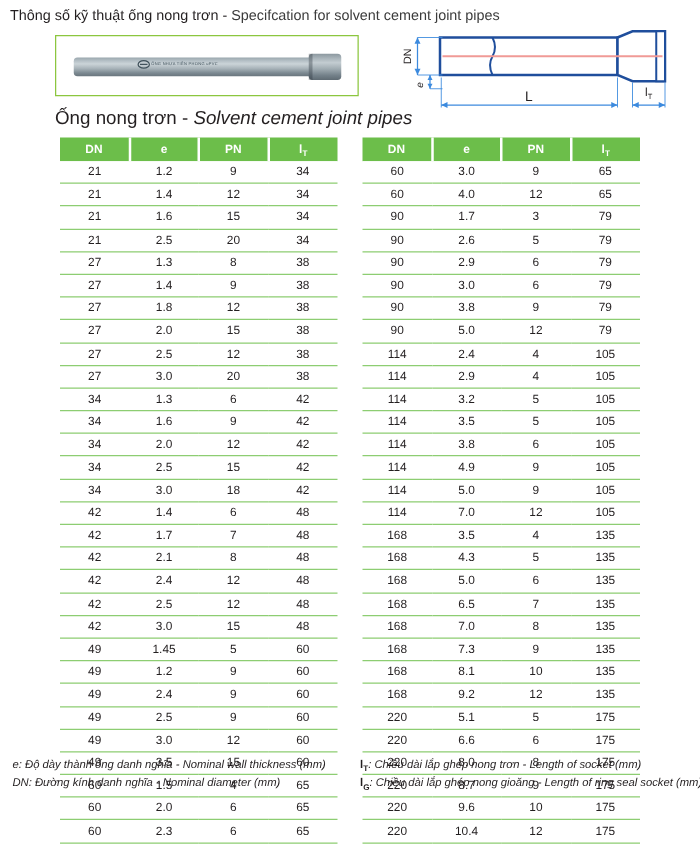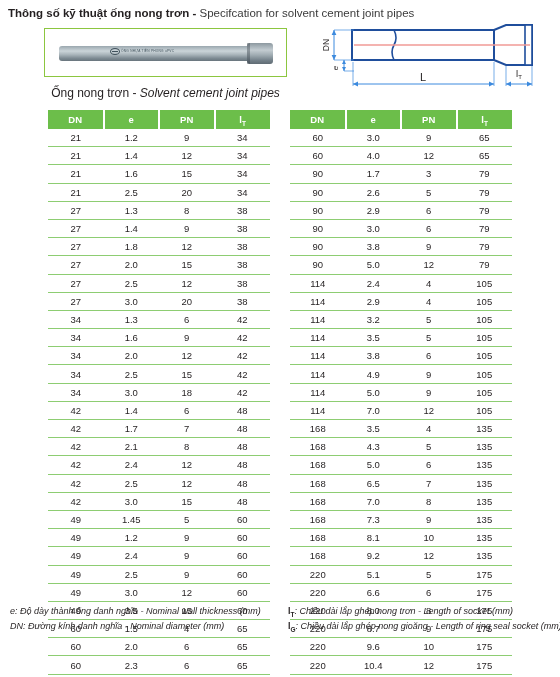--- a/index.html
+++ b/index.html
@@ -19,21 +19,21 @@
   
   .page-title {
     position: absolute;
     left: 8px;
     top: 6px;
     font-size: 11.5px;
     line-height: 14px;
     white-space: nowrap;
   }
   .page-title .vn {
-    font-weight: bold;
+    font-weight: normal;
     color: #231f20;
   }
   .page-title .en {
     color: #3b3b3b;
     font-weight: normal;
   }
 
   
   .photo-box {
     position: absolute;
@@ -111,21 +111,21 @@
     width: 6px;
     height: .6px;
     background: #41525c;
   }
   .photo-caption {
     position: absolute;
     left: 44px;
     top: 86px;
     width: 243px;
     text-align: center;
-    font-size: 12px;
+    font-size: 15px;
     white-space: nowrap;
   }
   .photo-caption .vn { font-style: normal; }
   .photo-caption .en { font-style: italic; }
 
   
   .drawing {
     position: absolute;
     left: 320px;
     top: 22px;

